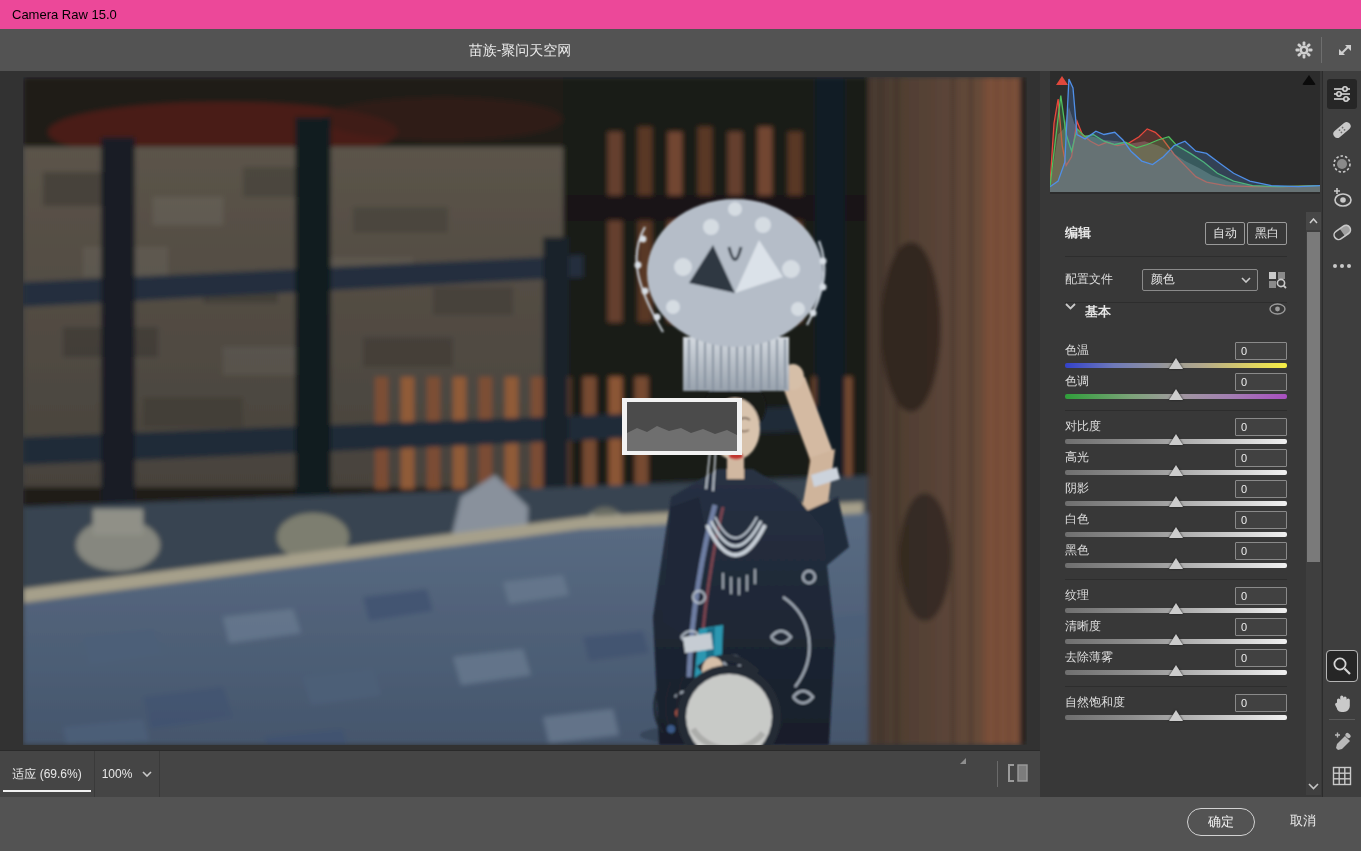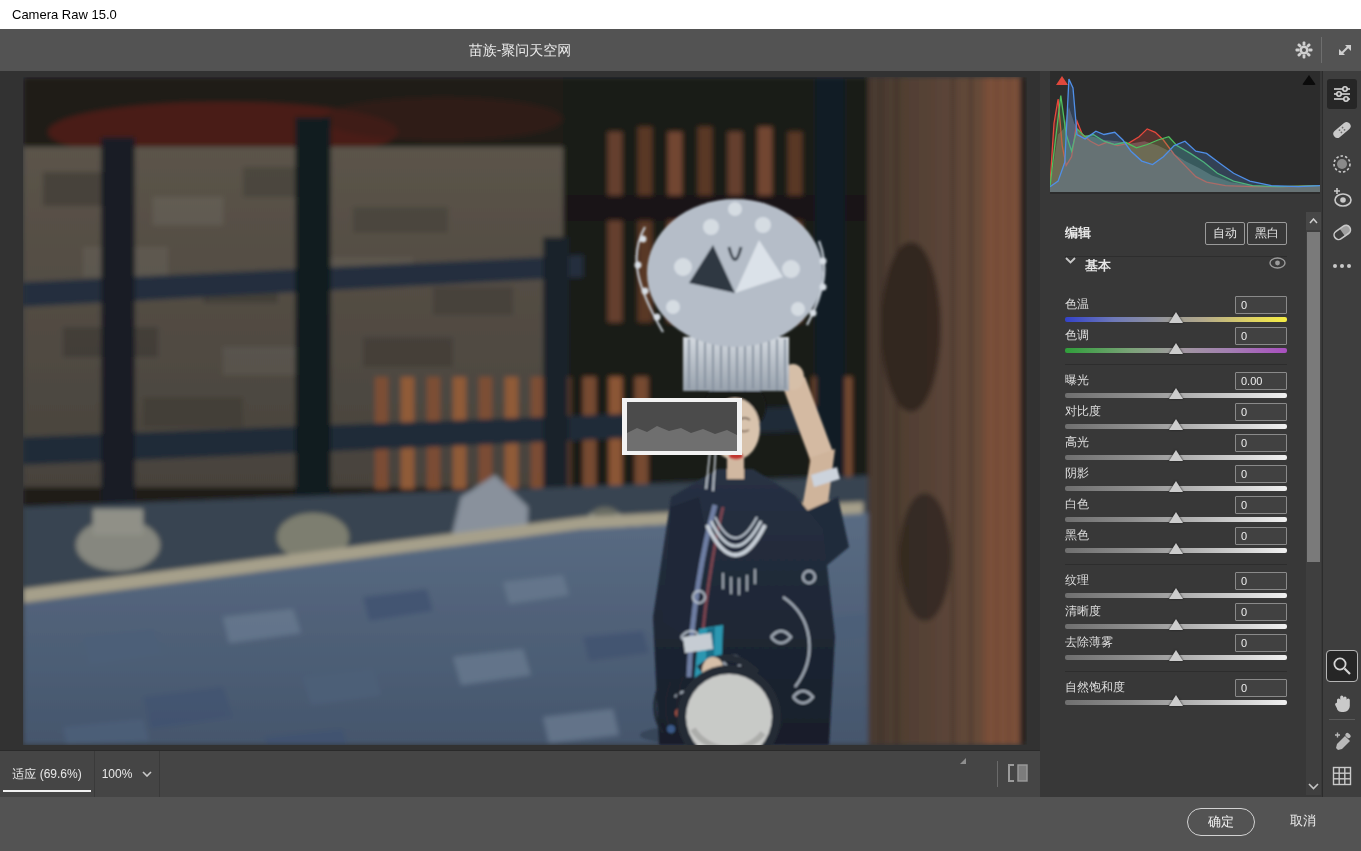--- a/index.html
+++ b/index.html
@@ -1,19 +1,19 @@
 <!DOCTYPE html>
 <html><head>
 <meta charset="utf-8">
 <style>
   html,body{margin:0;padding:0;background:#222;}
   .app{position:relative;width:1361px;height:851px;background:#535353;overflow:hidden;
        font-family:"Liberation Sans","DejaVu Sans",sans-serif;color:#dcdcdc;-webkit-font-smoothing:antialiased;}
   
-  .titlebar{position:absolute;top:0;left:0;right:0;height:29px;background:#ffffff;color:#000;
+  .titlebar{position:absolute;top:0;left:0;right:0;height:29px;background:#ec4899;color:#000;
             font-size:13px;line-height:29px;padding-left:12px;box-sizing:border-box;}
   
   .header{position:absolute;top:29px;left:0;right:0;height:42px;background:#535353;}
   .doc-title{position:absolute;left:0;top:0;width:1040px;height:42px;line-height:42px;text-align:center;
              font-size:14px;color:#e9e9e9;}
   .hbtn{position:absolute;top:8px;width:26px;height:26px;display:flex;align-items:center;justify-content:center;
         background:none;border:none;cursor:pointer;padding:0;}
   .hdiv{position:absolute;left:1321px;top:8px;width:1px;height:26px;background:#6e6e6e;}
   
   .canvas{position:absolute;top:71px;left:0;width:1040px;height:679px;background:#323232;}
@@ -391,20 +391,38 @@
       </button>
     </div>
 
     <div class="edit-area">
       <div class="edit-header-row row-line">
         <span class="edit-title">编辑</span>
         <button class="mini-btn">自动</button>
         <button class="mini-btn">黑白</button>
       </div>
 
+      <div class="profile-row row-line">
+        <span class="profile-label">配置文件</span>
+        <div class="dropdown dd-profile">
+          <span>颜色</span>
+          <svg class="ic" width="10" height="6" viewBox="0 0 10 6">
+              <polyline points="1,1 5,5 9,1" fill="none" stroke="#c9c9c9" stroke-width="1.6"></polyline>
+            </svg>
+        </div>
+        <button class="picker-btn" style="margin-left:10px">
+          <svg class="ic" width="19" height="18" viewBox="0 0 19 18">
+            <rect x="1" y="1" width="7" height="7" fill="#c9c9c9"></rect>
+              <rect x="10" y="1" width="7" height="7" fill="#8a8a8a"></rect>
+            <rect x="1" y="10" width="7" height="7" fill="#8a8a8a"></rect>
+            <circle cx="13" cy="12" r="3.6" fill="none" stroke="#c9c9c9" stroke-width="1.6"></circle>
+            <line x1="15.6" y1="14.6" x2="18" y2="17" stroke="#c9c9c9" stroke-width="1.8"></line>
+          </svg>
+        </button>
+      </div>
 
       <div class="basic-header">
         <svg class="ic" width="11" height="7" viewBox="0 0 11 7" style="position:absolute;left:0;">
             <polyline points="1,1 5.5,5.5 10,1" fill="none" stroke="#c9c9c9" stroke-width="1.8"></polyline>
           </svg>
         <span class="basic-title">基本</span>
         <button class="eye-btn">
           <svg class="ic" width="17" height="12" viewBox="0 0 17 12">
             <ellipse cx="8.5" cy="6" rx="7.5" ry="5" fill="none" stroke="#9b9b9b" stroke-width="1.4"></ellipse>
             <circle cx="8.5" cy="6" r="2.4" fill="#9b9b9b"></circle>
@@ -429,30 +447,20 @@
     <div class="srow-top">
       <span class="slabel">色调</span>
       <input class="svalue" readonly="" value="0" style="">
     </div>
     <div class="track-wrap">
       <div class="track track-tint"></div>
       <div class="thumb"></div>
     </div>
   </div>
 <div class="hdivider"></div>
-  <div class="slider-row">
-    <div class="srow-top">
-      <span class="slabel">曝光</span>
-      <input class="svalue" readonly="" value="0.00" style="">
-    </div>
-    <div class="track-wrap">
-      <div class="track track-neutral"></div>
-      <div class="thumb"></div>
-    </div>
-  </div>
 
   <div class="slider-row">
     <div class="srow-top">
       <span class="slabel">对比度</span>
       <input class="svalue" readonly="" value="0" style="">
     </div>
     <div class="track-wrap">
       <div class="track track-neutral"></div>
       <div class="thumb"></div>
     </div>

